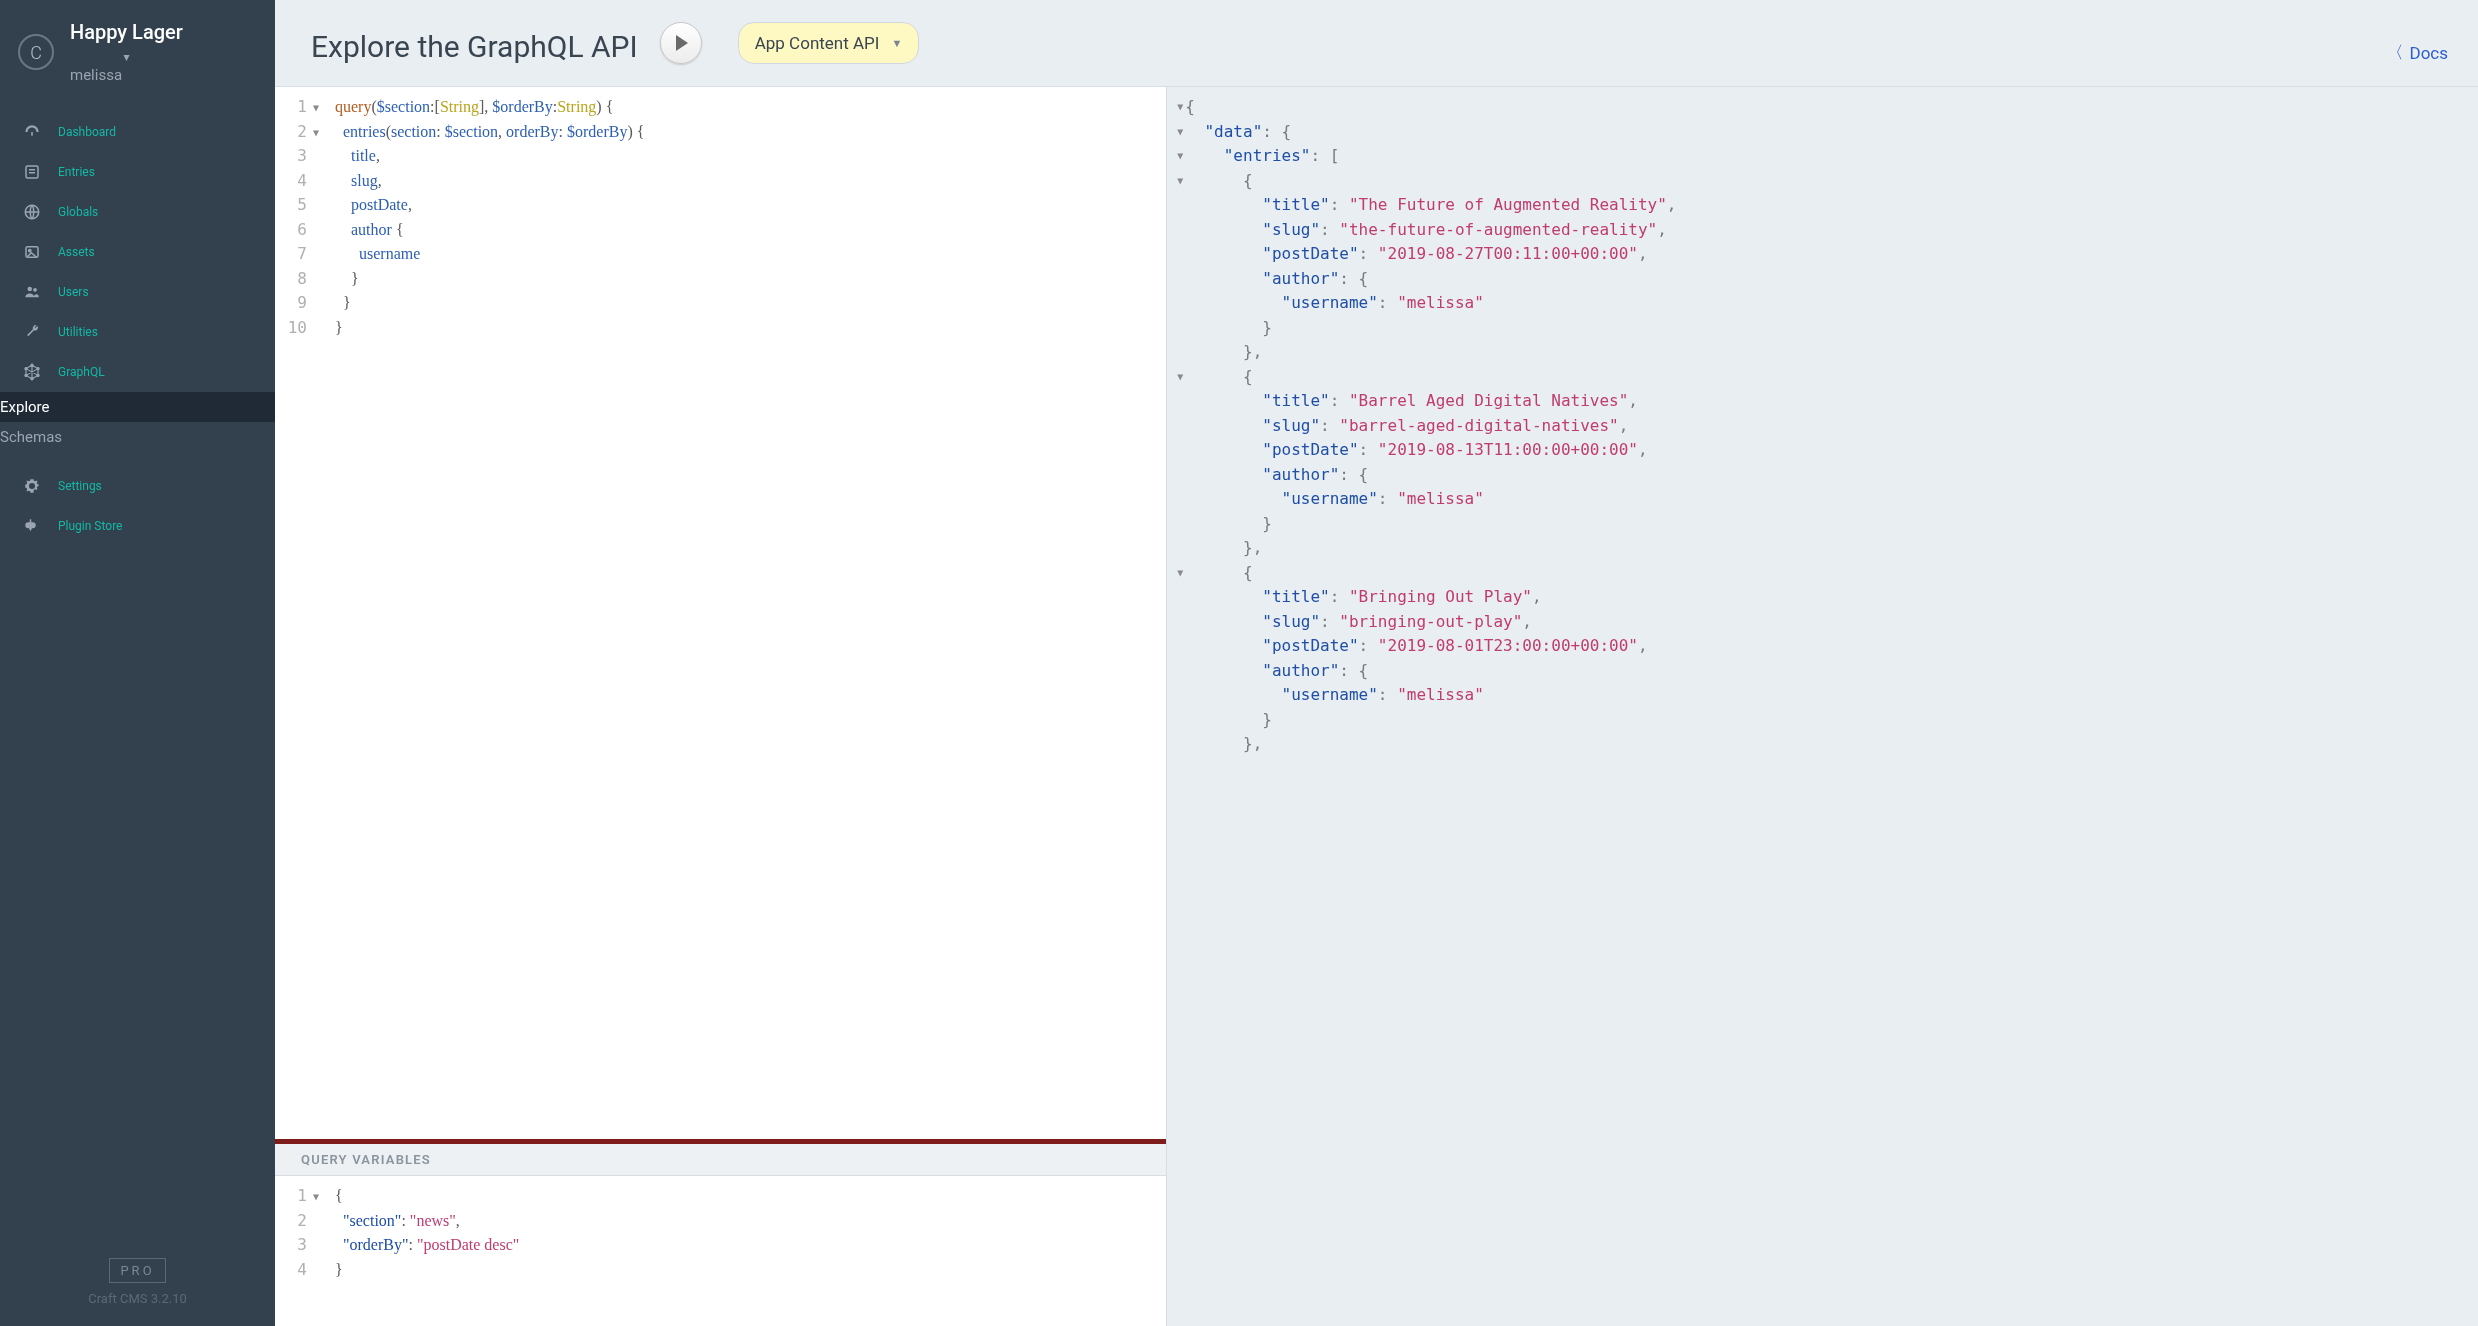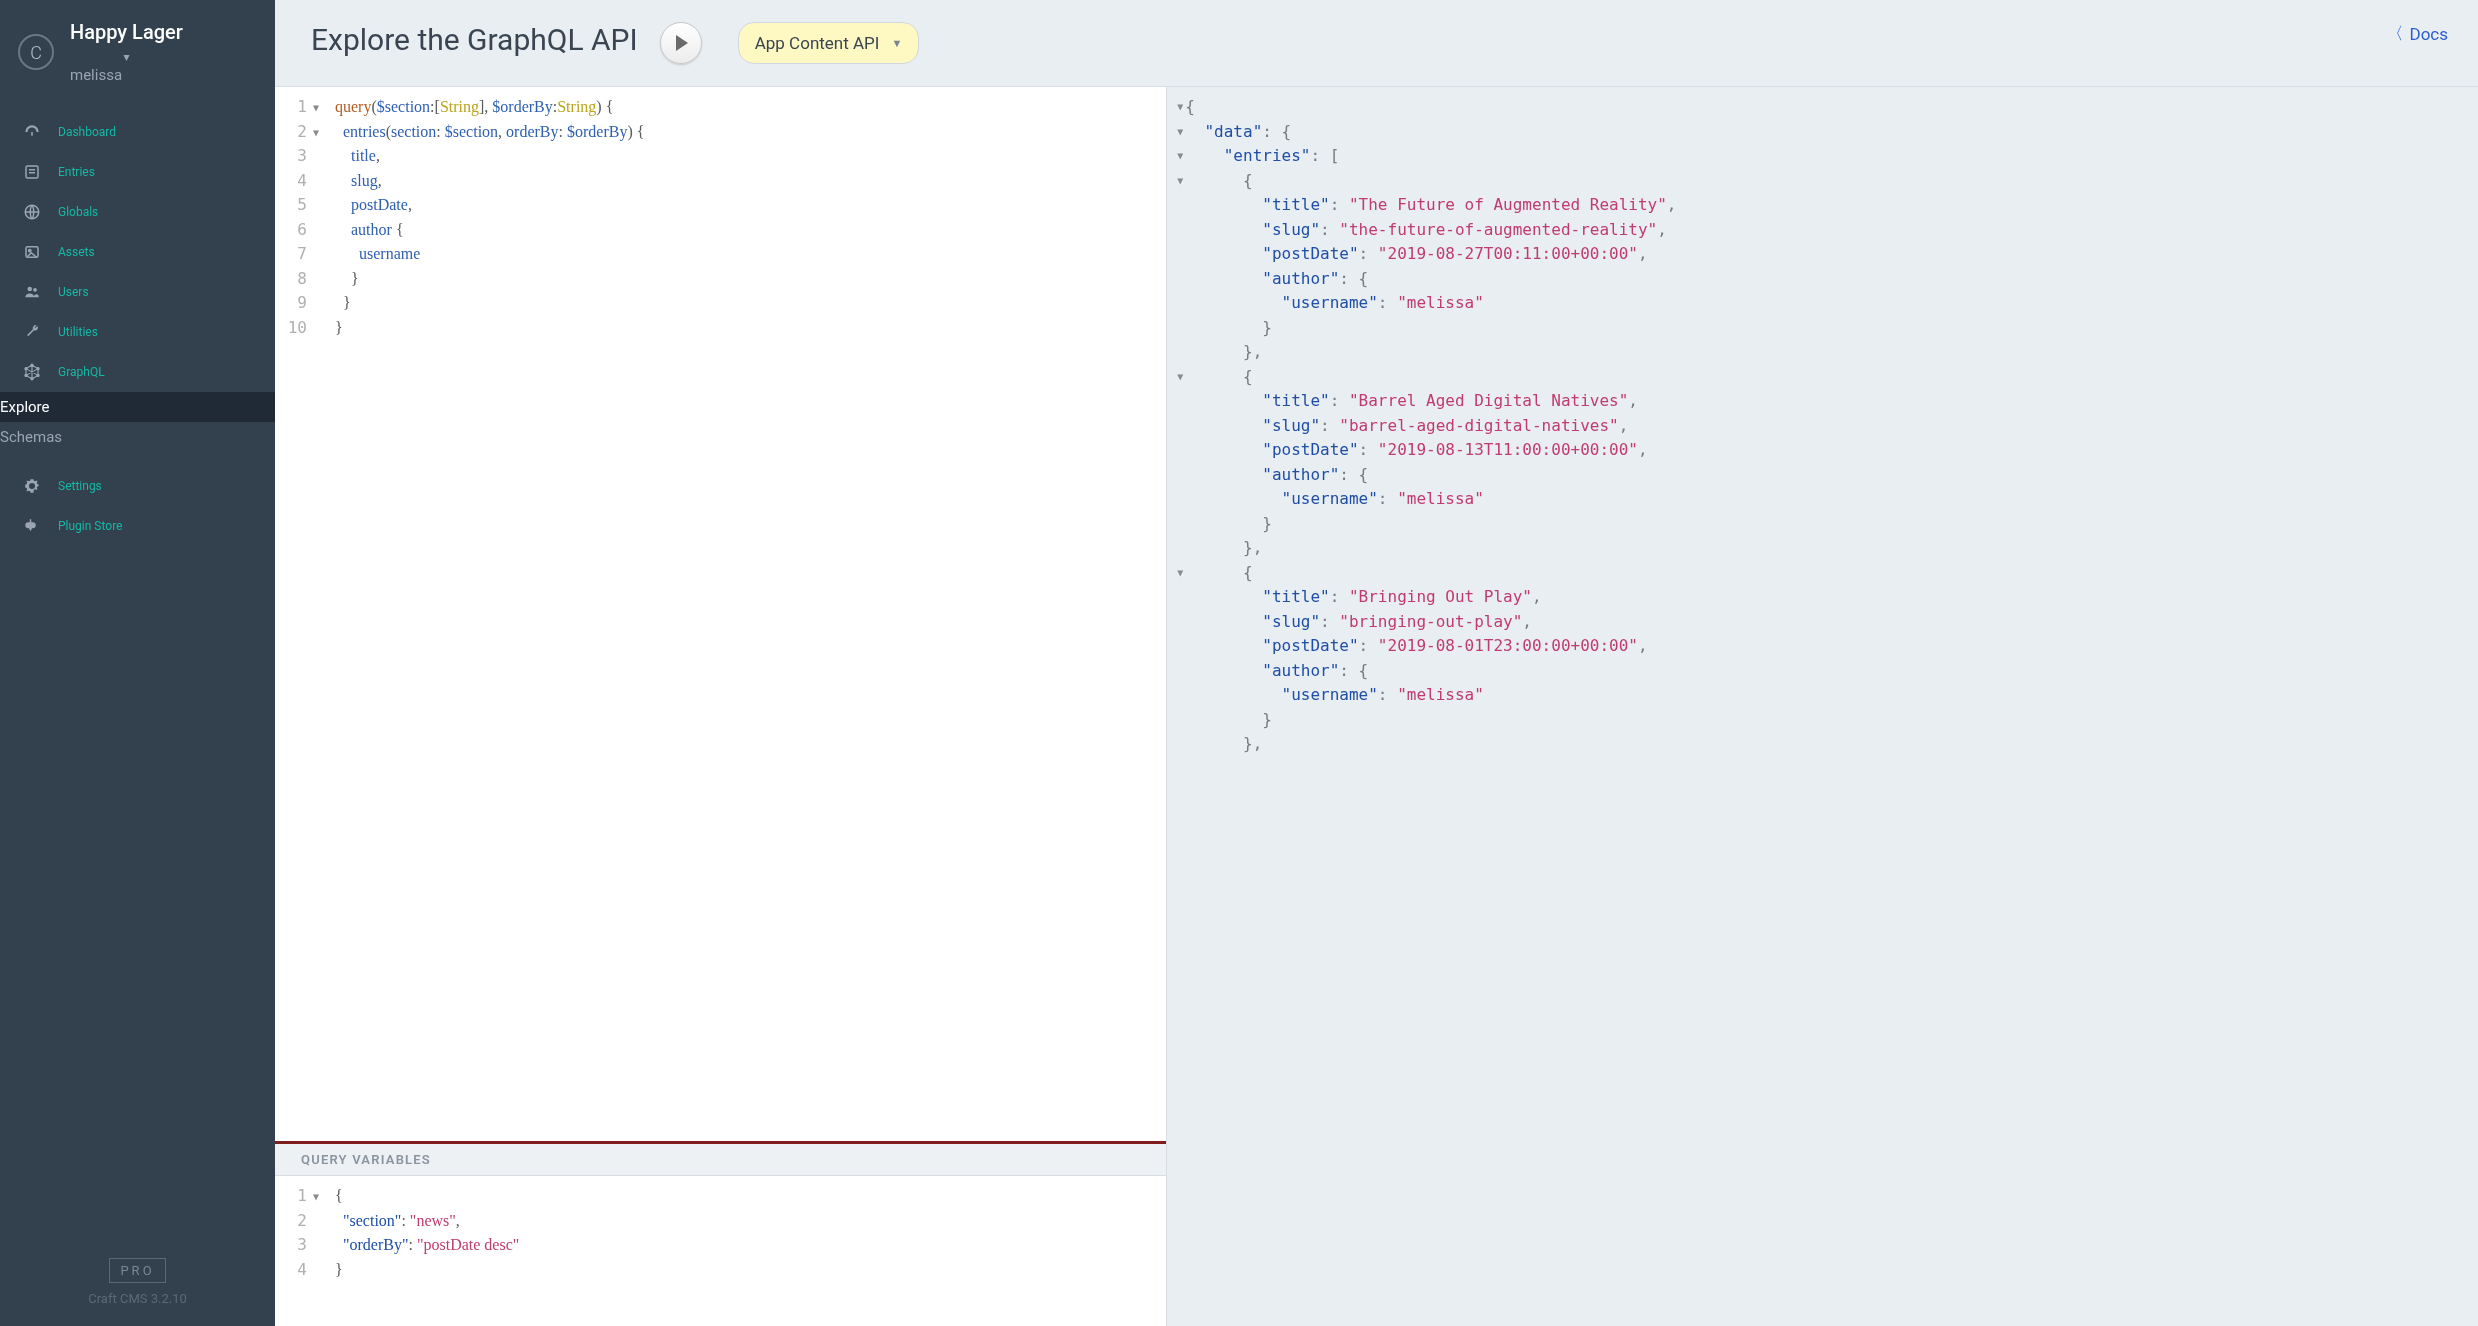--- a/index.html
+++ b/index.html
@@ -16,40 +16,40 @@
 .nav { flex: 1; padding-top: 10px; }
 .nav-item { display: flex; align-items: center; gap: 16px; padding: 10px 22px; font-size: 12px; color: #14b8a6; cursor: pointer; }
 .nav-item .icn { width: 20px; height: 20px; display: flex; align-items: center; justify-content: center; color: #9aa5b1; }
 .nav-sub { font-size: 15px; color: #9aa5b1; cursor: pointer; line-height: 30px; }
 .nav-sub.active { background: #1f2a36; color: #fff; }
 
 .sidebar-footer { text-align: center; padding: 20px; color: #5c6975; font-size: 13px; }
 .pro-badge { border: 1px solid #5c6975; padding: 4px 10px; letter-spacing: 3px; font-size: 13px; color: #7a8693; display: inline-block; margin-bottom: 8px; }
 
 .main { flex: 1; display: flex; flex-direction: column; height: 100vh; }
-.topbar { display: flex; align-items: flex-start; padding: 22px 30px 22px 36px; gap: 22px; }
+.topbar { display: flex; align-items: flex-end; padding: 22px 30px 22px 36px; gap: 22px; }
 .page-title { font-size: 30px; font-weight: 400; color: #3a4552; }
 .play-btn { width: 42px; height: 42px; border-radius: 50%; background: linear-gradient(#fff,#ececec); border: 1px solid #c8c8c8; display: flex; align-items: center; justify-content: center; cursor: pointer; box-shadow: 0 1px 2px rgba(0,0,0,0.15); }
 .play-triangle { width: 0; height: 0; border-left: 12px solid #6a6a6a; border-top: 8px solid transparent; border-bottom: 8px solid transparent; margin-left: 3px; }
 .schema-select { background: #fef9c3; border: 1px solid #d1d8df; border-radius: 16px; padding: 10px 16px; font-size: 17px; color: #3a4552; display: flex; align-items: center; gap: 12px; cursor: pointer; margin-left: 14px; }
 .schema-select .caret { font-size: 11px; color: #7a8693; }
 .docs-link { margin-left: auto; color: #2c5ecf; font-size: 17px; display: flex; align-items: center; gap: 6px; cursor: pointer; }
 
 .panels { flex: 1; display: flex; border-top: 1px solid #d7dde3; overflow: hidden; }
 .left-panel { width: 40.5%; display: flex; flex-direction: column; background: #fff; border-right: 1px solid #d7dde3; }
 .right-panel { flex: 1; background: #e9eef3; overflow-y: auto; }
 
 .editor { flex: 1; display: flex; font-family: "SFMono-Regular", Consolas, Menlo, monospace; font-size: 16px; line-height: 24.5px; padding-top: 8px; overflow: auto; }
 .gutter { width: 42px; text-align: right; color: #b0b0b0; padding-right: 10px; user-select: none; }
 .gutter .ln { height: 24.5px; position: relative; }
 .fold { position: absolute; right: -12px; top: 1px; font-size: 10px; color: #8a8a8a; cursor: pointer; }
 .code { flex: 1; padding-left: 18px; white-space: pre; }
 .code .line { height: 24.5px; font-family: Liberation Serif, serif; }
 
-.qv-header { background: #eef1f4; border-top: 3px solid #7f1d1d; border-bottom: 1px solid #d7dde3; padding: 8px 26px; font-size: 13px; letter-spacing: 1.2px; color: #8a94a0; font-weight: 600; }
+.qv-header { background: #eef1f4; border-top: 5px solid #7f1d1d; border-bottom: 1px solid #d7dde3; padding: 8px 26px; font-size: 13px; letter-spacing: 1.2px; color: #8a94a0; font-weight: 600; }
 
 .json-view { font-family: "SFMono-Regular", Consolas, Menlo, monospace; font-size: 16px; line-height: 24.5px; padding: 8px 0 20px 0; }
 .json-line { display: flex; }
 .json-fold-col { width: 18px; text-align: right; font-size: 10px; color: #8a8a8a; padding-right: 2px; cursor: pointer; }
 .json-code { flex: 1; white-space: pre; }
 
 
 .kw { color: #b35b20; }
 .var { color: #2d5fb3; }
 .type { color: #b9a51c; }

